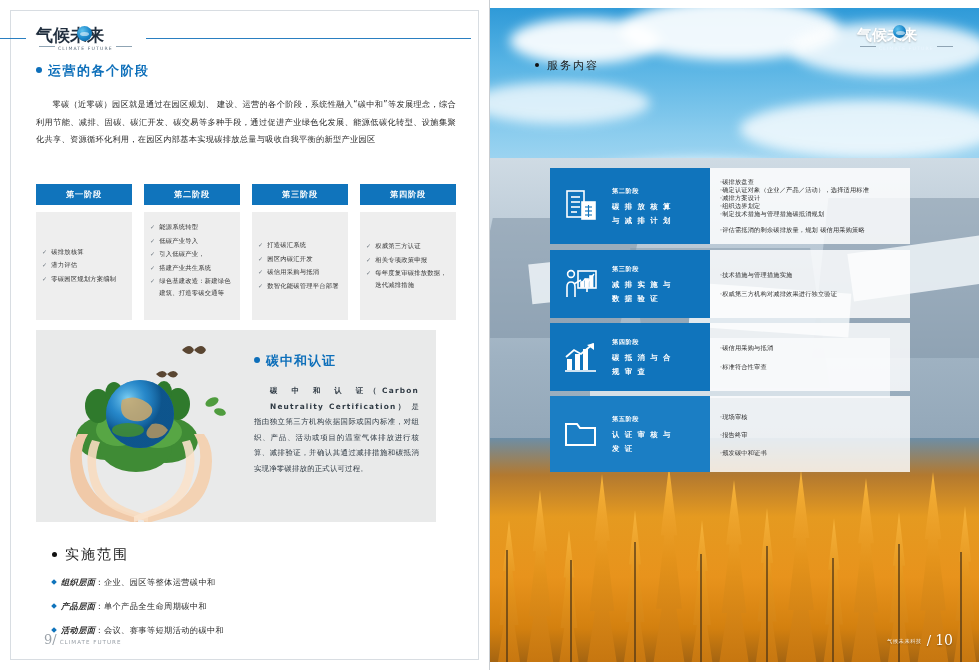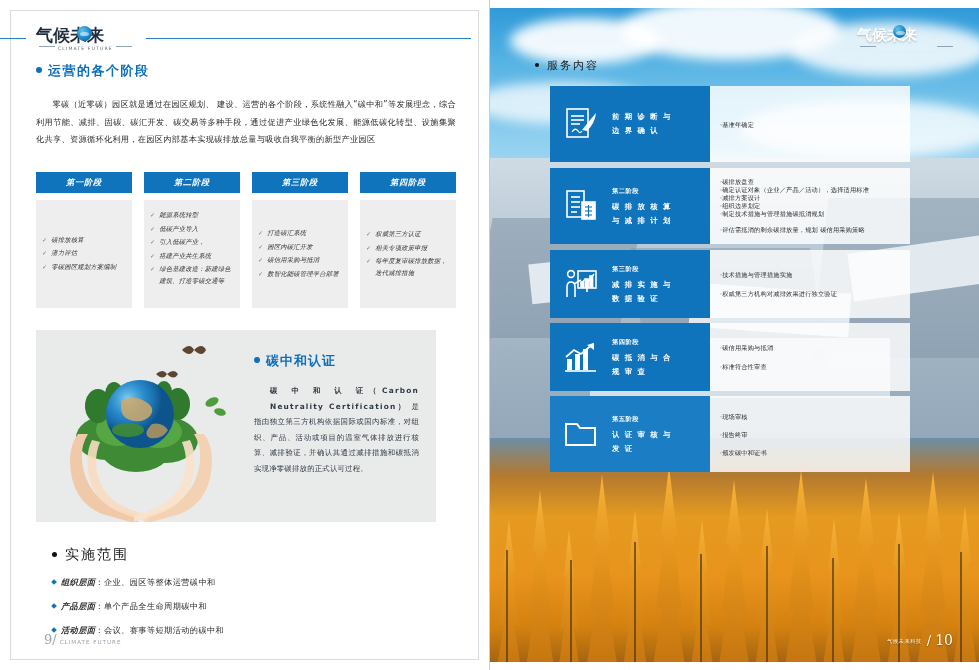--- a/index.html
+++ b/index.html
@@ -20,21 +20,21 @@
   .logo-en{position:absolute;left:0px;top:22px;font-size:4.6px;letter-spacing:1.1px;color:#5a6b7a;white-space:nowrap;}
   .logo-en-rule{display:inline-block;width:16px;border-top:1px solid #8fa4b4;vertical-align:3px;margin:0 3px;}
 
   .sec-title{position:absolute;font-size:13px;font-weight:bold;color:#0d6fba;letter-spacing:1.5px;}
   .bullet-dot{display:inline-block;width:6px;height:6px;border-radius:50%;background:#0d6fba;margin-right:6px;vertical-align:2px;}
 
   .intro-p{position:absolute;left:36px;top:88px;width:420px;font-size:8.2px;line-height:17.5px;
      color:#2b2b2b;text-align:justify;text-indent:2em;letter-spacing:.3px;}
 
   .stage-cols{position:absolute;left:36px;top:168px;width:420px;}
-  .stage-col{position:absolute;top:4px;width:96px;font-style:italic;}
+  .stage-col{position:absolute;top:16px;width:96px;}
   .stage-head{height:21px;background:#1074bc;color:#fff;font-size:8.2px;font-weight:bold;
      display:flex;align-items:center;justify-content:center;letter-spacing:.8px;}
   .stage-body{margin-top:7px;background:#eeeeee;min-height:108px;padding:9px 6px 9px 6px;box-sizing:border-box;
      display:flex;flex-direction:column;justify-content:center;}
   .stage-li{font-size:6.3px;line-height:11.5px;color:#333;display:flex;margin-bottom:2px;letter-spacing:.2px;}
   .tick{color:#6f7880;margin-right:4px;font-size:6px;line-height:11.5px;flex:0 0 auto;}
   .stage-li span.txt{flex:1 1 auto;}
 
   .cert-panel{position:absolute;left:36px;top:330px;width:400px;height:192px;background:#e9eaea;}
   .cert-img{position:absolute;left:0;top:0;width:210px;height:192px;overflow:hidden;background:#e9eaea;}
@@ -351,41 +351,20 @@
       <div class="logo-globe"></div>
       <div class="logo-en">
         <span class="logo-en-rule"></span><span>CLIMATE FUTURE</span><span class="logo-en-rule"></span>
       </div>
     </div>
 
     <div class="svc-title">
       <span class="dot"></span><span>服务内容</span>
     </div>
 
-    <div class="row" style="top:86px;height:76px;">
-      <div class="row-left">
-        <div class="row-ico">
-          <svg width="34" height="36" viewBox="0 0 34 36" fill="none" stroke="#fff" stroke-width="1.6">
-            <rect x="3" y="3" width="21" height="28"></rect>
-            <line x1="7" y1="10" x2="20" y2="10"></line>
-              <line x1="7" y1="14" x2="20" y2="14"></line>
-            <line x1="7" y1="18" x2="16" y2="18"></line>
-            <path d="M8 26 q3 -5 6 -1 q2 3 4 0" stroke-width="1.3"></path>
-            <path d="M18 24 q8 -10 14 -17 q-1 10 -9 18 z" fill="#fff" stroke="none"></path>
-          </svg>
-        </div>
-        <div class="row-lab">
-          <span>前 期 诊 断 与</span><br>
-          <span>边 界 确 认</span>
-        </div>
-      </div>
-      <div class="row-right">
-        <div class="row-li">·基准年确定</div>
-      </div>
-    </div>
 
     <div class="row" style="top:168px;height:76px;">
       <div class="row-left">
         <div class="row-ico">
           <svg width="34" height="36" viewBox="0 0 34 36" fill="none" stroke="#fff" stroke-width="1.6">
             <rect x="3" y="3" width="17" height="26"></rect>
             <line x1="7" y1="9" x2="16" y2="9"></line>
               <line x1="7" y1="14" x2="16" y2="14"></line>
             <line x1="7" y1="19" x2="16" y2="19"></line>
               <line x1="7" y1="24" x2="13" y2="24"></line>

